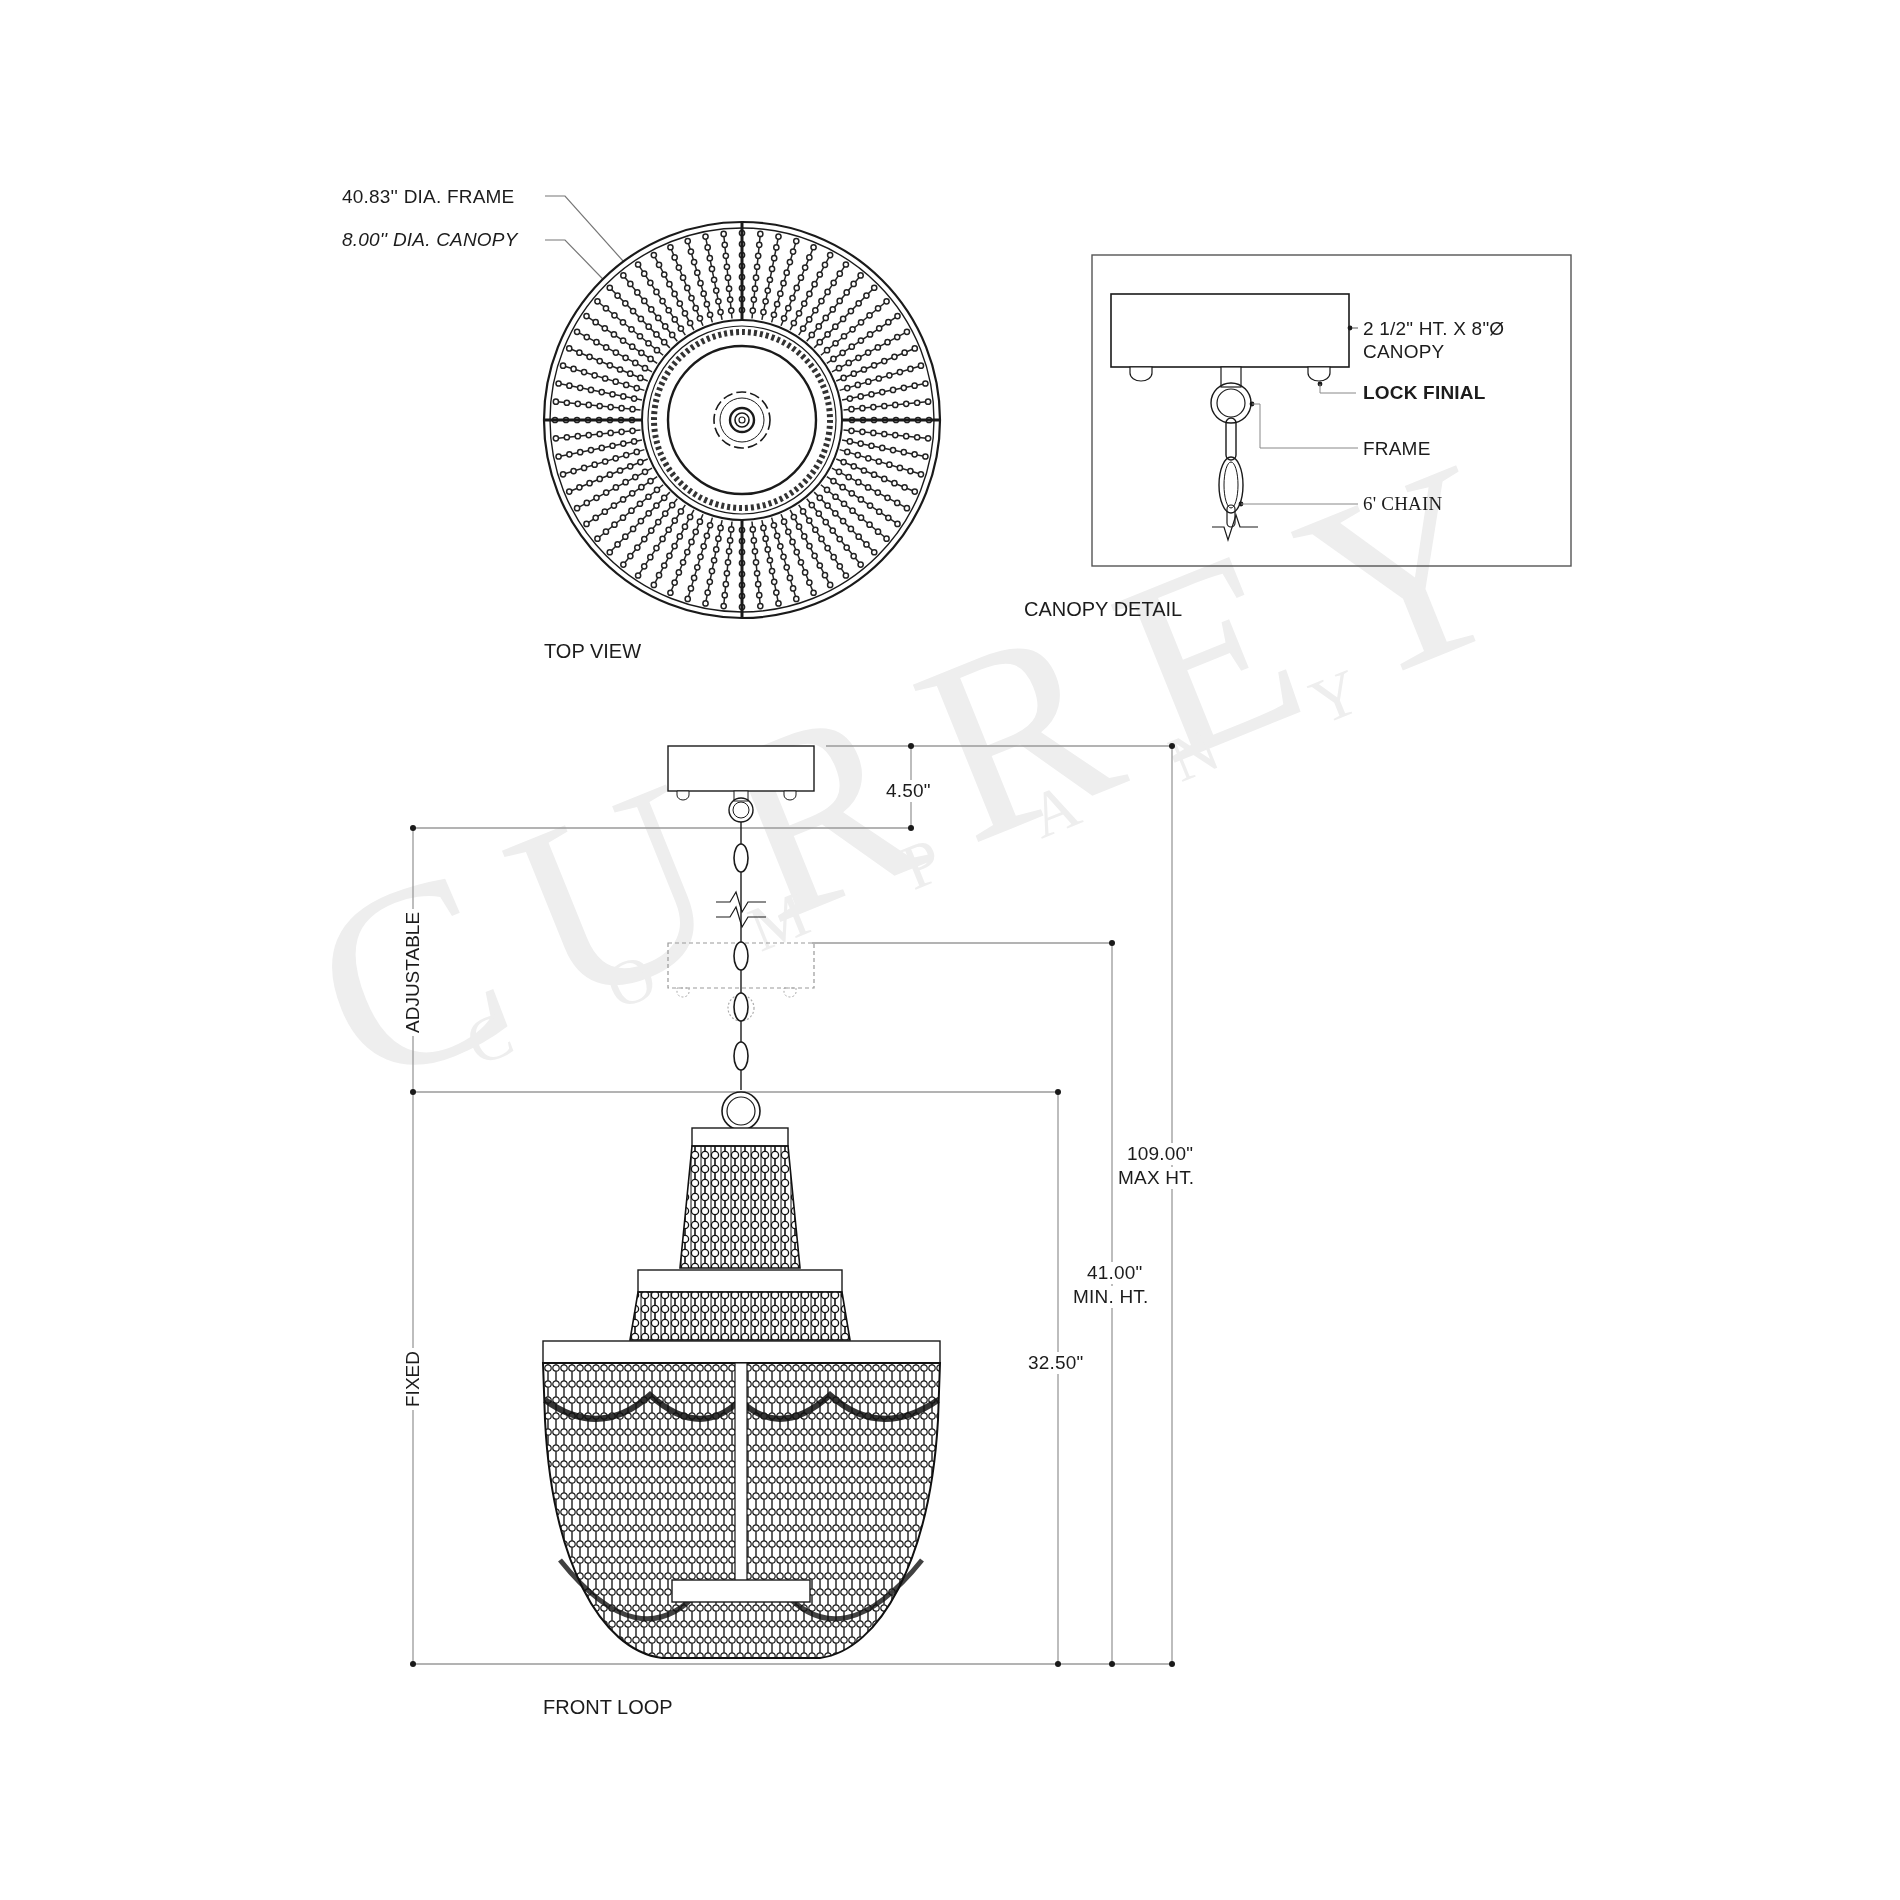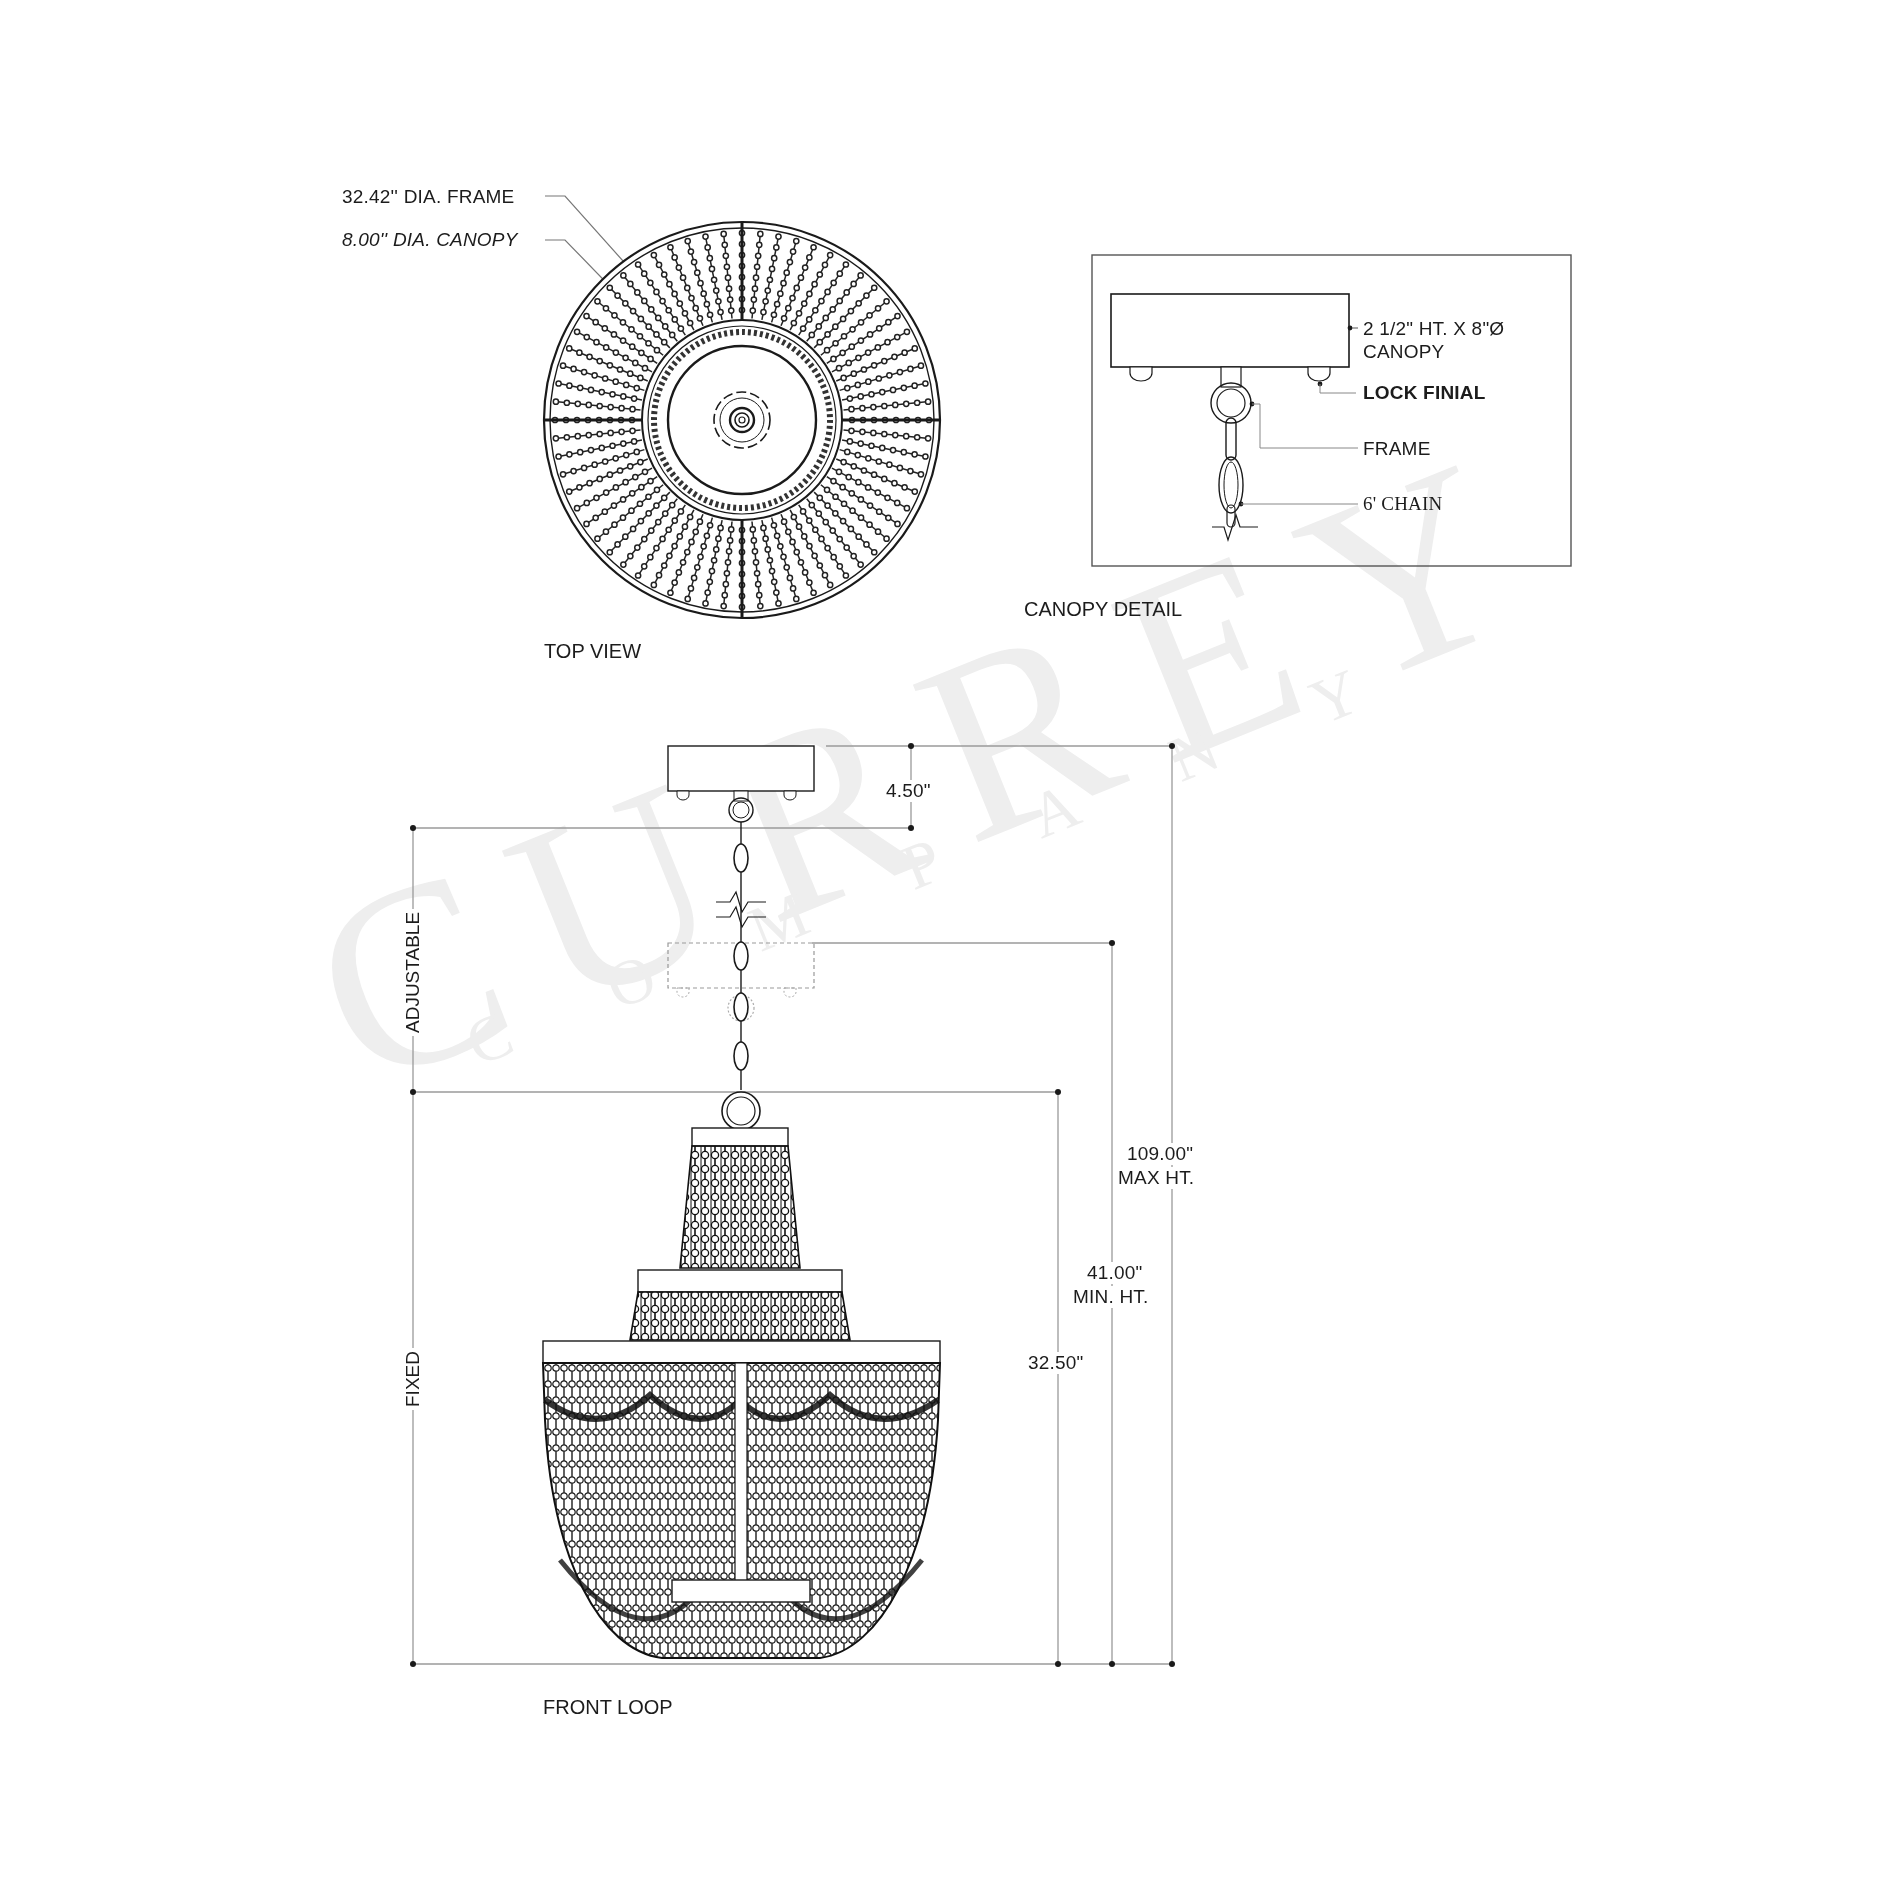--- a/index.html
+++ b/index.html
@@ -746,21 +746,21 @@
 
     <path d="M545,1400 Q600,1440 650,1395 Q700,1440 740,1400 Q780,1440 830,1395 Q880,1440 938,1400" fill="none" stroke="#111" stroke-width="6" opacity="0.85"></path>
     <path d="M560,1560 Q640,1660 700,1590 M782,1590 Q842,1660 922,1560" fill="none" stroke="#111" stroke-width="5" opacity="0.8"></path>
 
     <rect x="735" y="1363" width="12" height="238" fill="#fff" stroke="#1a1a1a" stroke-width="1.2"></rect>
 
     <rect x="672" y="1580" width="138" height="22" fill="#fff" stroke="#1a1a1a" stroke-width="1.4"></rect>
   </g>
 </svg>
 
-<div class="lbl" style="left:342px; top:186px;">32.42'' DIA. FRAME</div>
+<div class="lbl" style="left:342px; top:186px;">40.83'' DIA. FRAME</div>
 <div class="lbl" style="left:342px; top:229px;font-style:italic;">8.00'' DIA. CANOPY</div>
 <div class="title" style="left:544px; top:640px;">TOP VIEW</div>
 
 <div class="lbl" style="left:1363px; top:318px;">2 1/2" HT. X 8"Ø</div>
 <div class="lbl" style="left:1363px; top:341px;">CANOPY</div>
 <div class="lbl" style="left:1363px; top:382px;font-weight:bold;">LOCK FINIAL</div>
 <div class="lbl" style="left:1363px; top:438px;">FRAME</div>
 <div class="lbl" style="left:1363px; top:493px;font-family:Liberation Serif, serif;">6' CHAIN</div>
 <div class="title" style="left:1024px; top:578px;margin-top:20px;">CANOPY DETAIL</div>
 

